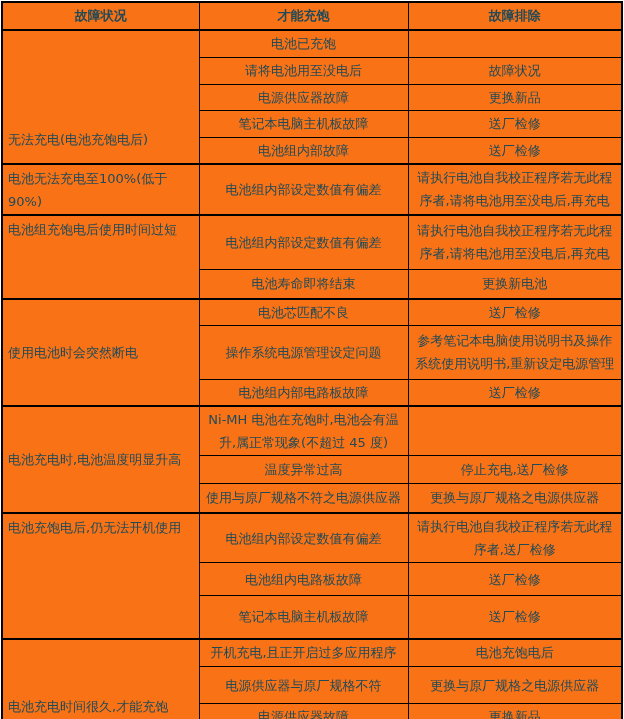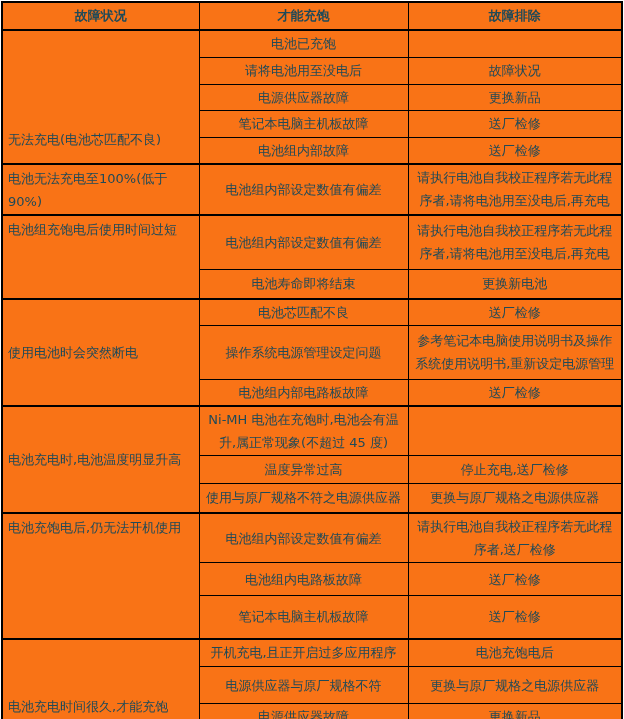--- a/index.html
+++ b/index.html
@@ -67,21 +67,21 @@
     <thead>
       <tr style="height:28px">
         <th>故障状况</th>
         <th>才能充饱</th>
         <th>故障排除</th>
       </tr>
     </thead>
     <tbody>
 
       <tr class="group-start" style="height:27px">
-        <td class="fault va-bottom" rowspan="5">无法充电(电池芯匹配不良)</td>
+        <td class="fault va-bottom" rowspan="5">无法充电(电池充饱电后)</td>
         <td class="cause">电池已充饱</td>
         <td class="fix"></td>
       </tr>
       <tr style="height:27px">
         <td class="cause">请将电池用至没电后</td>
         <td class="fix">故障状况</td>
       </tr>
       <tr style="height:26px">
         <td class="cause">电源供应器故障</td>
         <td class="fix">更换新品</td>

